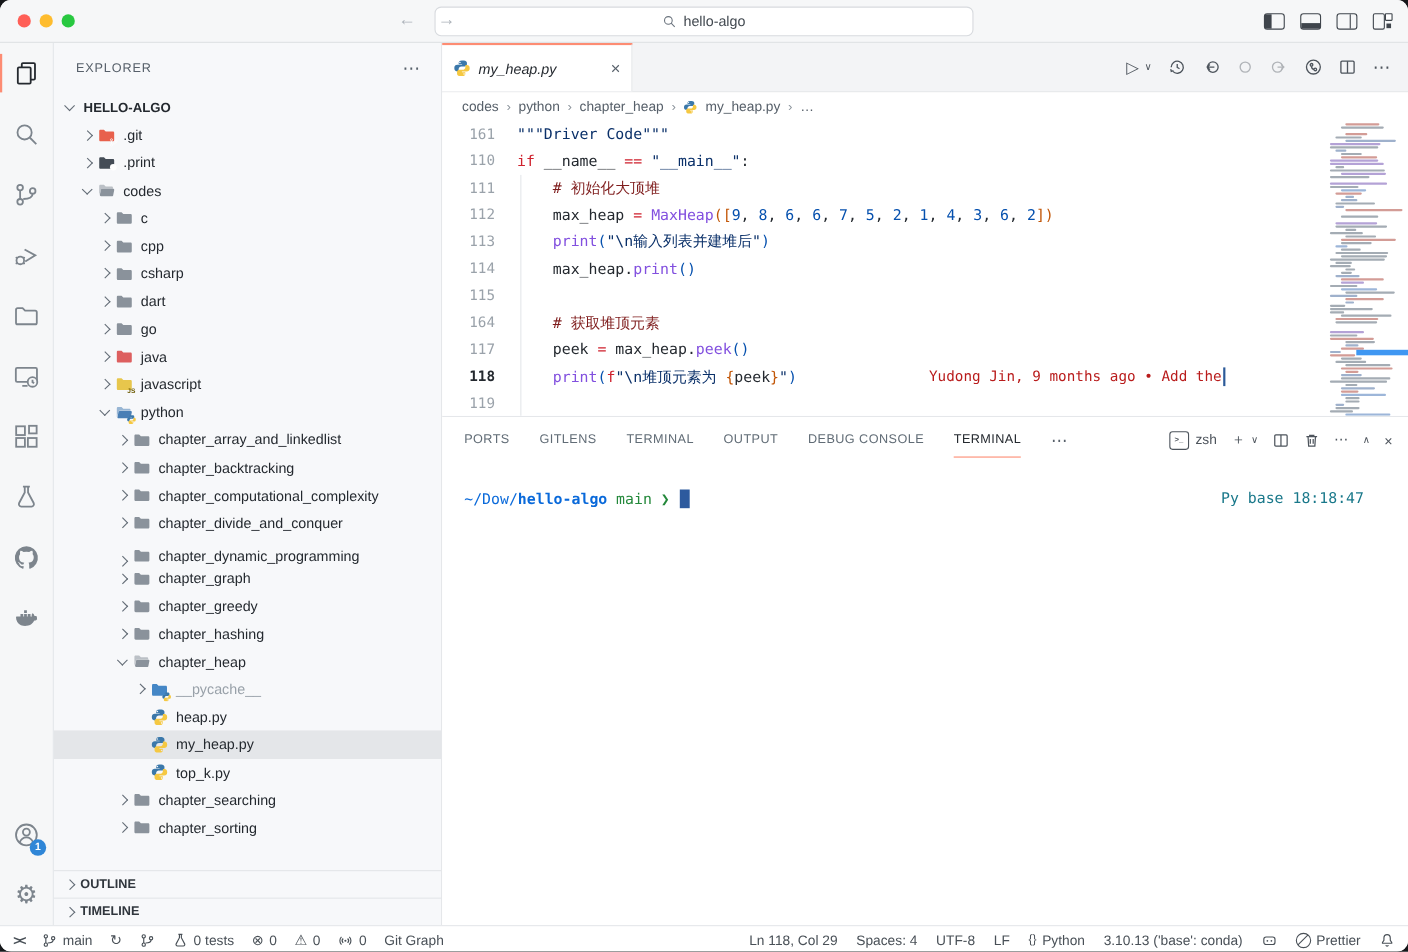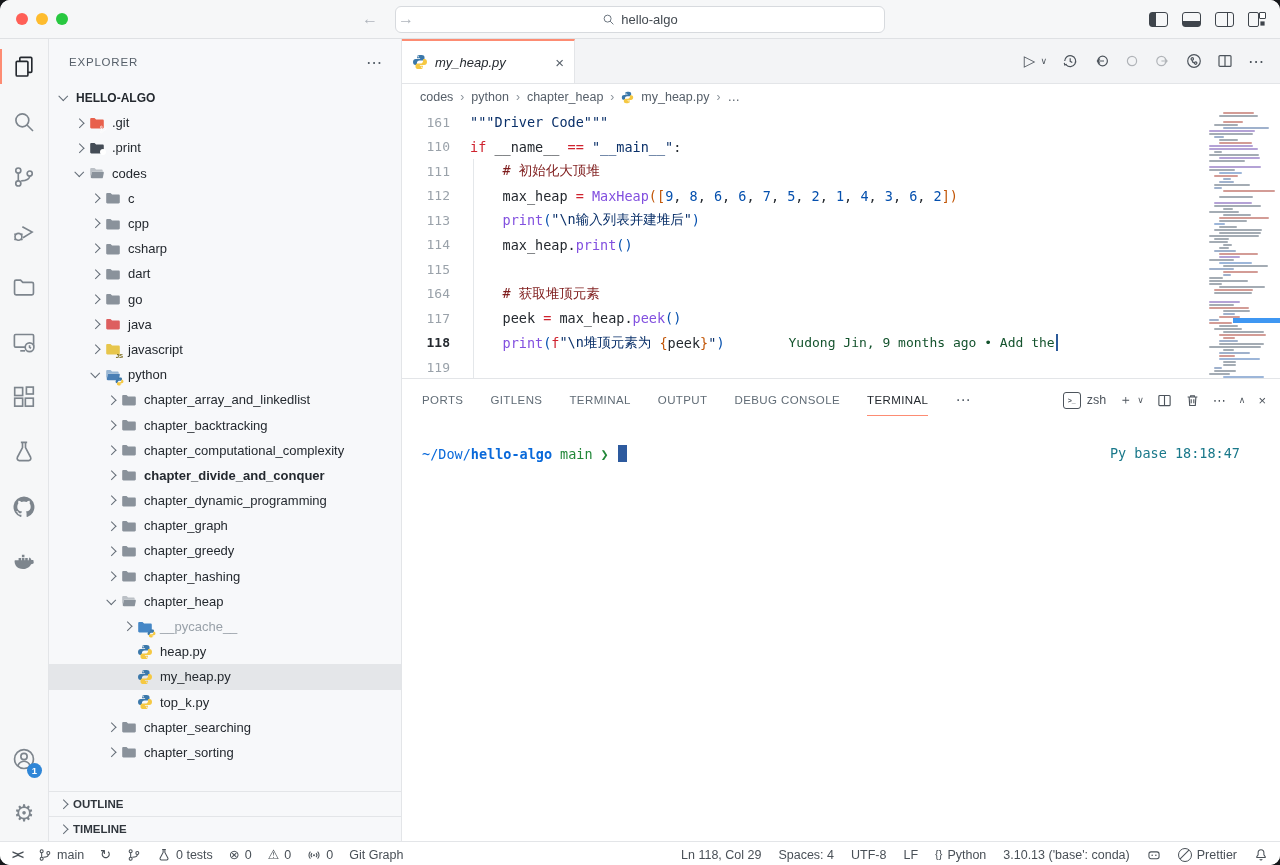--- a/index.html
+++ b/index.html
@@ -69,21 +69,21 @@
   .bc-sep{color:#8b939b;font-size:12px;}
   .breadcrumbs svg{width:13px;height:13px;}
   .code-area{flex:1;position:relative;background:#fff;overflow:hidden;font-family:"DejaVu Sans Mono","Liberation Mono",monospace;}
   .code-line{display:flex;height:24.5px;align-items:center;font-size:13.5px;}
   .ln{width:48px;text-align:right;color:#9aa2aa;flex:none;font-size:13px;}
   .ln.active{color:#24292f;font-weight:700;}
   .lt{margin-left:20px;white-space:pre;display:flex;align-items:center;}
   .tk-kw{color:#cf222e}.tk-str{color:#0a3069}.tk-fn{color:#8250df}.tk-num{color:#0550ae}
   .tk-fg{color:#24292f}.tk-com{color:#7f1d1d}.tk-brk{color:#c25607}.tk-pa{color:#0550ae}
   .tk{white-space:pre;}
-  .blame{color:#14532d;margin-left:64px;white-space:pre;font-size:13px;}
+  .blame{color:#b91c1c;margin-left:120px;white-space:pre;font-size:13px;}
   .fakecursor{display:inline-block;width:2px;height:17px;background:#2c5a99;margin-left:1px;vertical-align:middle;}
   .iguide{position:absolute;left:71px;top:49px;height:220px;width:1px;background:#e4e7ea;}
   .minimap{position:absolute;top:2px;right:9px;width:62px;height:100%;}
   .mrow{border-radius:1px;}
   .cursor-deco{position:absolute;right:0;top:208px;width:47px;height:5px;background:#3f97f2;}
   
   .panel{height:462px;border-top:1px solid #e3e5e8;display:flex;flex-direction:column;background:#fff;}
   .panel-header{height:42px;display:flex;align-items:center;padding:0 14px 0 20px;}
   .ptab{font-size:11.5px;letter-spacing:.4px;color:#616c76;margin-right:27px;height:42px;display:flex;align-items:center;position:relative;cursor:pointer;}
   .ptab.active{color:#24292f;}
@@ -485,32 +485,32 @@
             <span class="chev right">
               <i></i>
             </span>
             <span class="ticon">
               <svg class="ic " style="color: rgb(138, 146, 155);">
                 <use href="#i-folder"></use>
               </svg>
             </span>
             <span class="tlabel">chapter_computational_complexity</span>
           </div>
-          <div class="tree-row" style="padding-left: 54px; font-weight: bold;">
+          <div class="tree-row" style="padding-left: 54px;">
             <span class="chev right">
               <i></i>
             </span>
             <span class="ticon">
               <svg class="ic " style="color: rgb(138, 146, 155);">
                 <use href="#i-folder"></use>
               </svg>
             </span>
             <span class="tlabel">chapter_divide_and_conquer</span>
           </div>
-          <div class="tree-row" style="padding-left: 54px;">
+          <div class="tree-row" style="padding-left: 54px; align-items: flex-end;">
             <span class="chev right">
               <i></i>
             </span>
             <span class="ticon">
               <svg class="ic " style="color: rgb(138, 146, 155);">
                 <use href="#i-folder"></use>
               </svg>
             </span>
             <span class="tlabel">chapter_dynamic_programming</span>
           </div>

